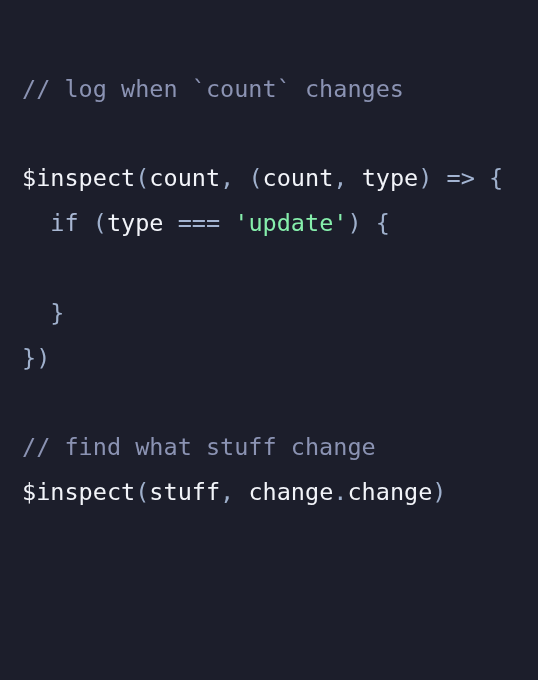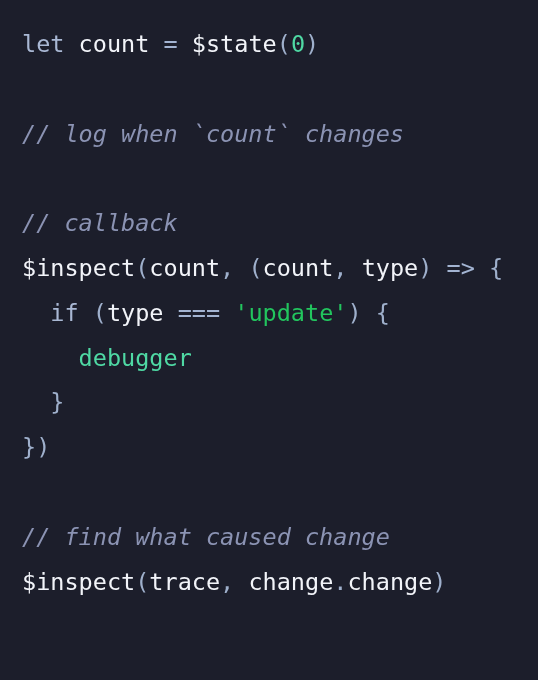--- a/index.html
+++ b/index.html
@@ -30,36 +30,34 @@
     color: #f0f2f8;
   }
   .code-line.blank {
     color: transparent;
   }
   
   .tok-keyword  { color: #a9b8d4; }
   .tok-plain    { color: #f2f4f9; }
   .tok-punct    { color: #9fb0cc; }
   .tok-operator { color: #a3b4d2; }
-  .tok-comment  { color: #8b93b3; font-style: italic; }
-  .tok-string   { color: #22c55e; }
+  .tok-comment  { color: #8b93b3; }
+  .tok-string   { color: #86efac; }
   .tok-number   { color: #4fd9a4; }
   .tok-debug    { color: #4fd9a4; }
   .tok-func     { color: #f2f4f9; }
 </style>
 </head>
 <body>
 
 <div id="code-block">
-    <div class="code-line"><span class="tok-keyword">let</span><span class="tok-plain"> </span><span class="tok-plain">count</span><span class="tok-plain"> </span><span class="tok-operator">=</span><span class="tok-plain"> </span><span class="tok-func">$state</span><span class="tok-punct">(</span><span class="tok-number">0</span><span class="tok-punct">)</span></div>
     <div class="code-line blank">&nbsp;</div>
     <div class="code-line"><span class="tok-comment">// log when `count` changes</span></div>
     <div class="code-line blank">&nbsp;</div>
-    <div class="code-line"><span class="tok-comment">// callback</span></div>
     <div class="code-line"><span class="tok-func">$inspect</span><span class="tok-punct">(</span><span class="tok-plain">count</span><span class="tok-punct">,</span><span class="tok-plain"> </span><span class="tok-punct">(</span><span class="tok-plain">count</span><span class="tok-punct">,</span><span class="tok-plain"> </span><span class="tok-plain">type</span><span class="tok-punct">)</span><span class="tok-plain"> </span><span class="tok-operator">=&gt;</span><span class="tok-plain"> </span><span class="tok-punct">{</span></div>
     <div class="code-line"><span class="tok-plain">  </span><span class="tok-keyword">if</span><span class="tok-plain"> </span><span class="tok-punct">(</span><span class="tok-plain">type</span><span class="tok-plain"> </span><span class="tok-operator">===</span><span class="tok-plain"> </span><span class="tok-string">'update'</span><span class="tok-punct">)</span><span class="tok-plain"> </span><span class="tok-punct">{</span></div>
-    <div class="code-line"><span class="tok-plain">    </span><span class="tok-debug">debugger</span></div>
+    <div class="code-line"><span class="tok-plain">    </span></div>
     <div class="code-line"><span class="tok-plain">  </span><span class="tok-punct">}</span></div>
     <div class="code-line"><span class="tok-punct">}</span><span class="tok-punct">)</span></div>
     <div class="code-line blank">&nbsp;</div>
-    <div class="code-line"><span class="tok-comment">// find what caused change</span></div>
-    <div class="code-line"><span class="tok-func">$inspect</span><span class="tok-punct">(</span><span class="tok-plain">trace</span><span class="tok-punct">,</span><span class="tok-plain"> </span><span class="tok-plain">change</span><span class="tok-punct">.</span><span class="tok-plain">change</span><span class="tok-punct">)</span></div>
+    <div class="code-line"><span class="tok-comment">// find what stuff change</span></div>
+    <div class="code-line"><span class="tok-func">$inspect</span><span class="tok-punct">(</span><span class="tok-plain">stuff</span><span class="tok-punct">,</span><span class="tok-plain"> </span><span class="tok-plain">change</span><span class="tok-punct">.</span><span class="tok-plain">change</span><span class="tok-punct">)</span></div>
   </div>
 
 </body></html>

